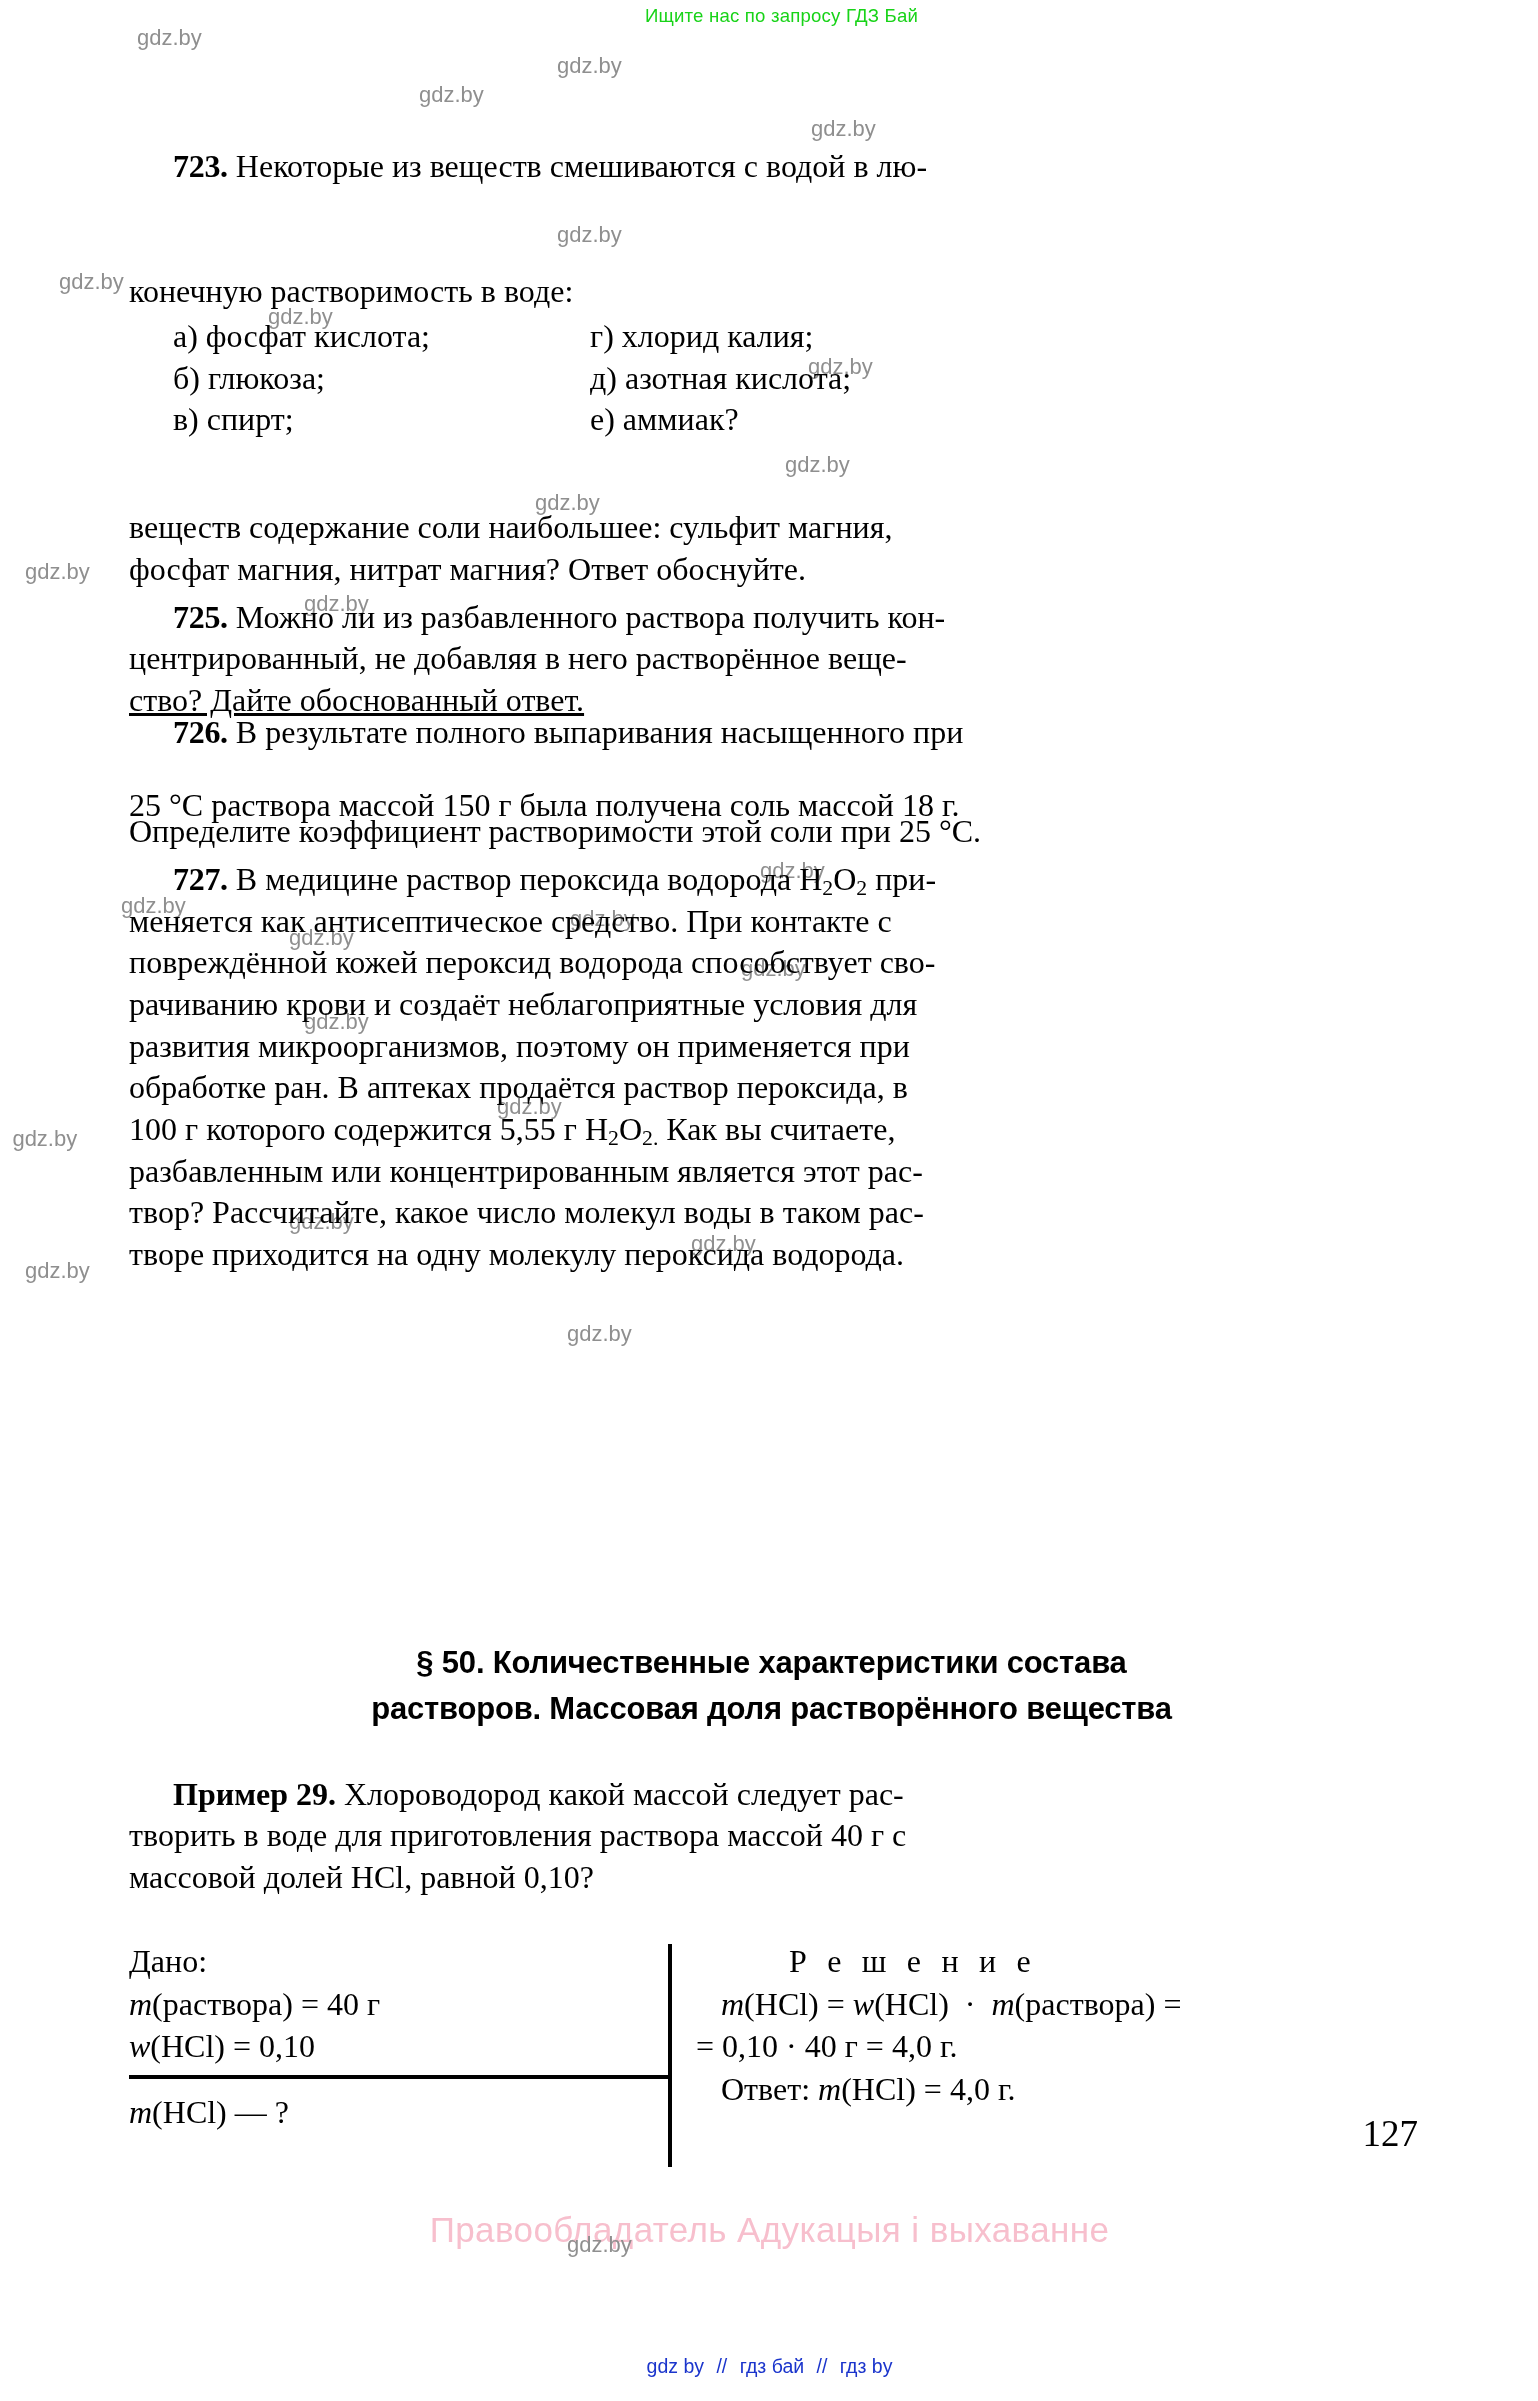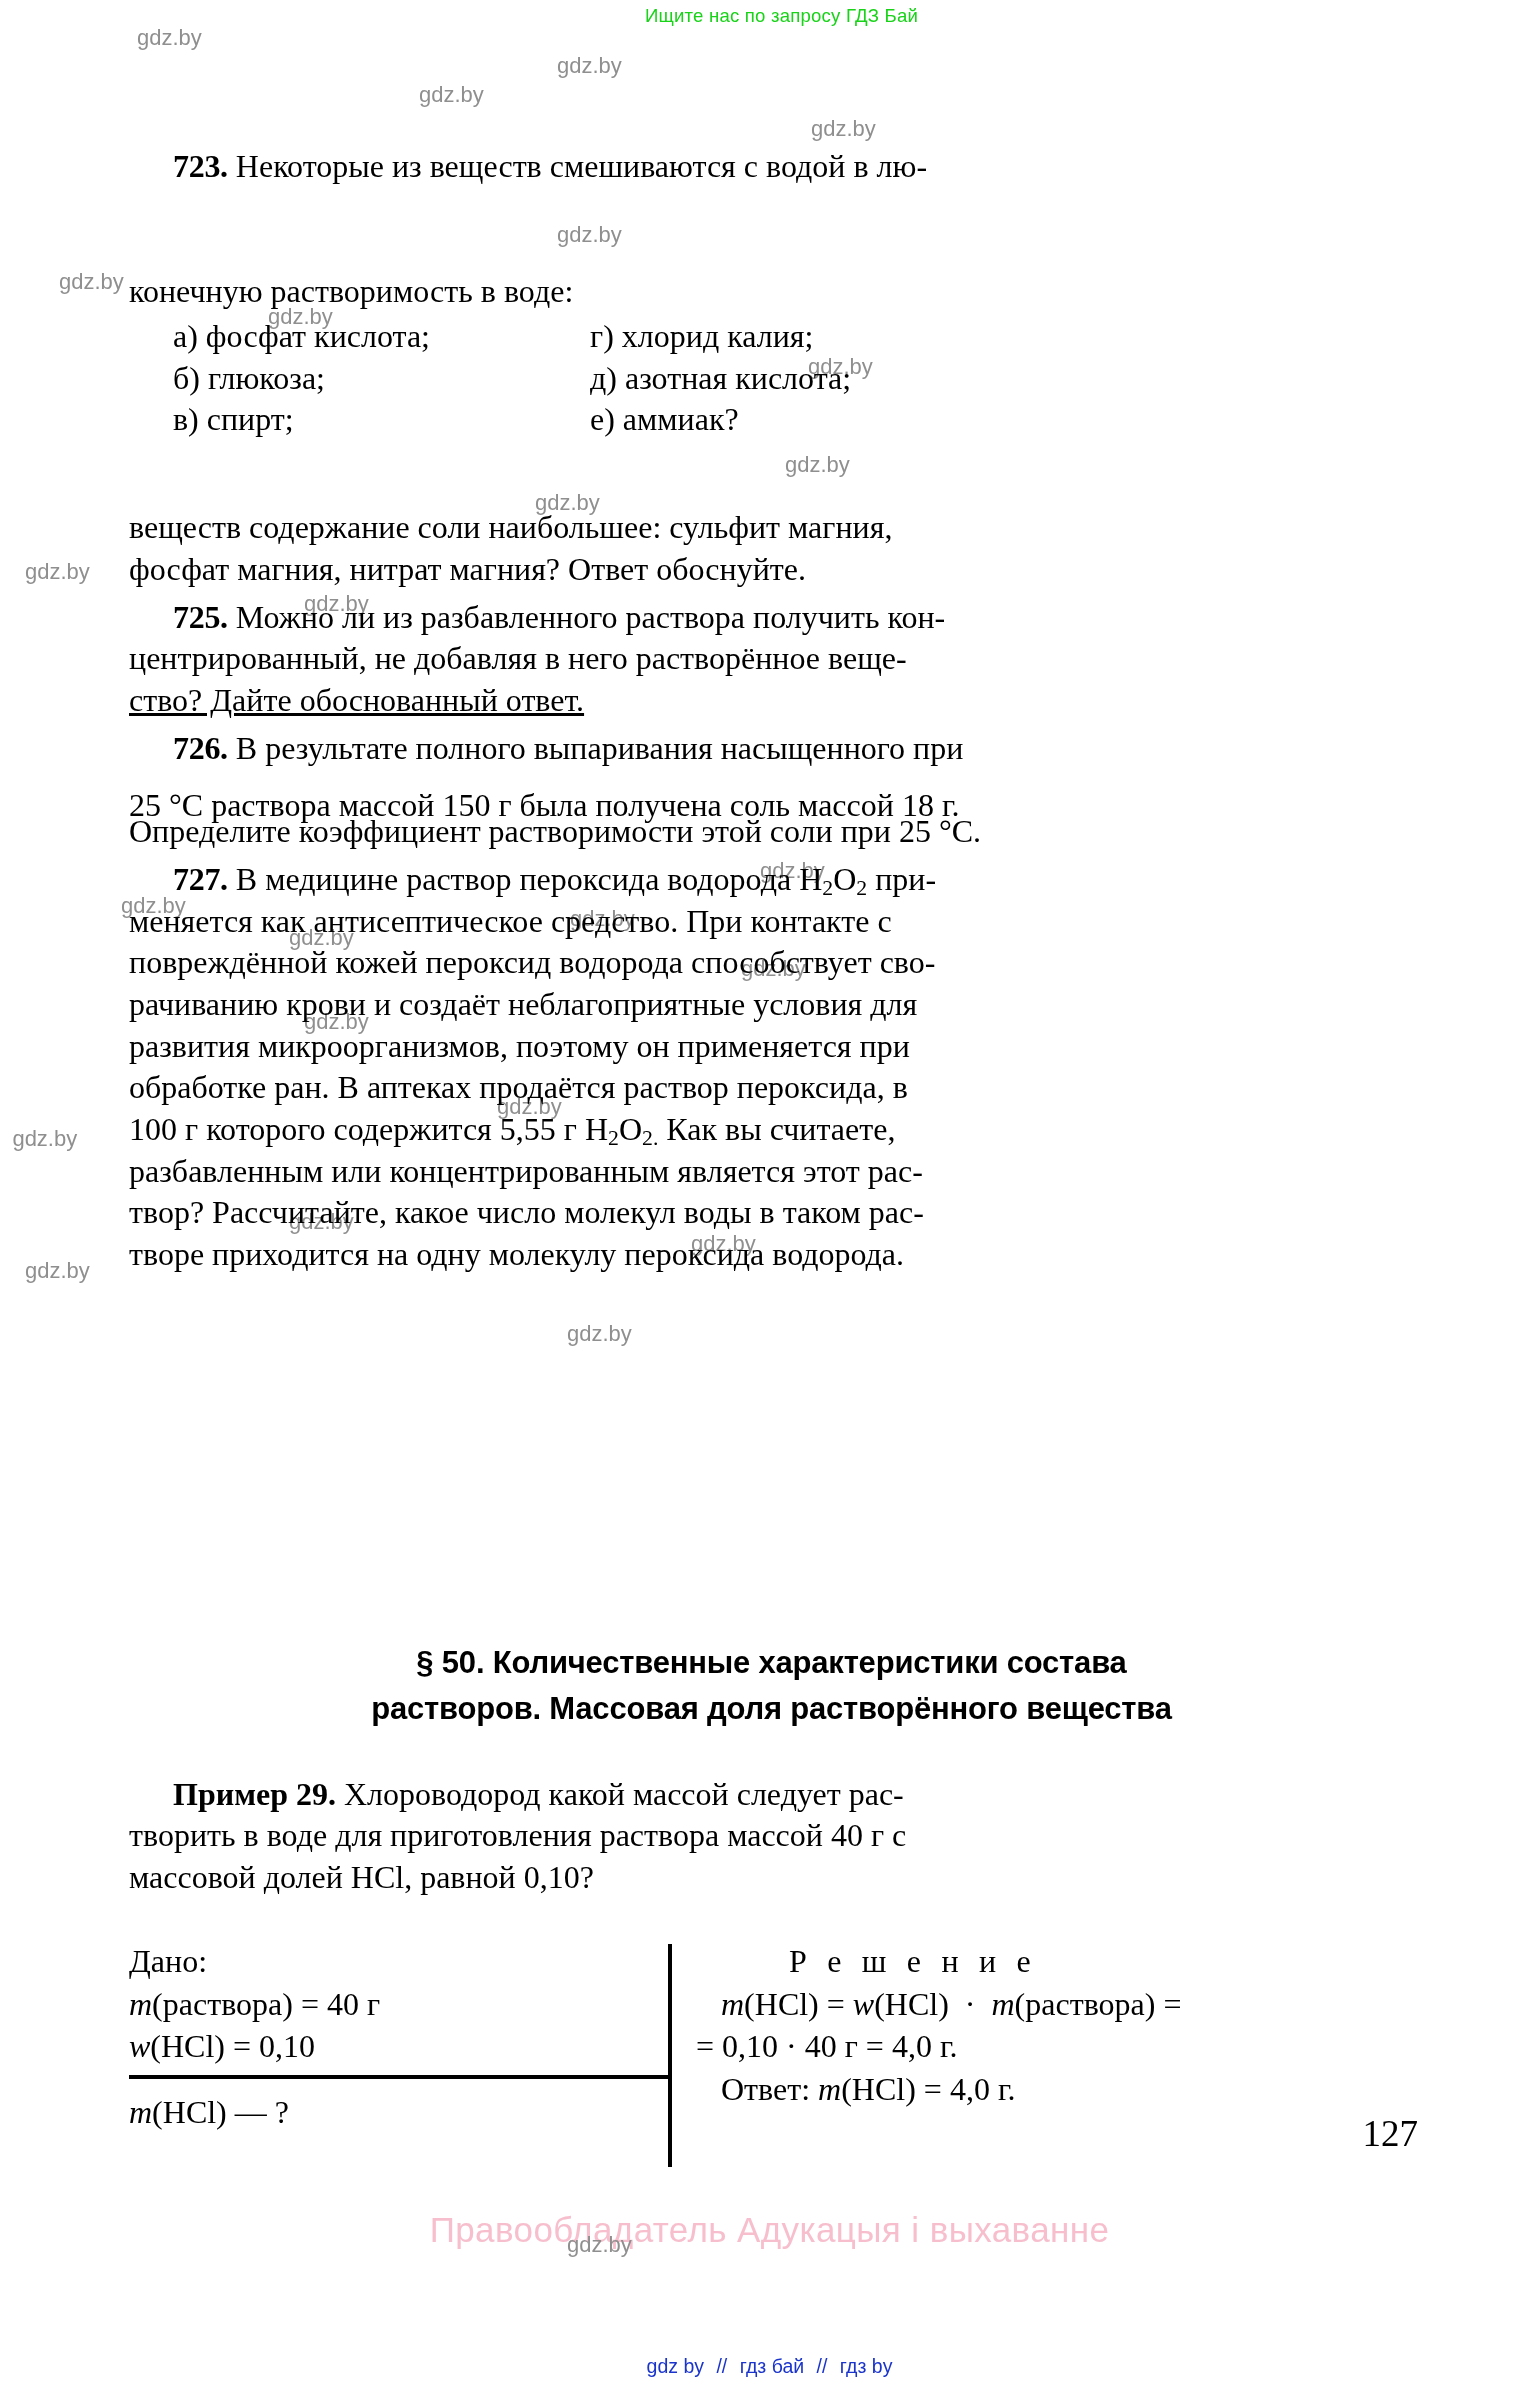--- a/index.html
+++ b/index.html
@@ -163,21 +163,21 @@
     <div class="j">
         <span class="line">центрированный, не добавляя в него растворённое веще-</span>
       </div>
   </div>
   <div class="task" style="top:680px;text-decoration:underline;">
     <div class="j left">
         <span class="line">ство? Дайте обоснованный ответ.</span>
       </div>
   </div>
 
-  <div class="task" style="top:728px;">
+  <div class="task" style="top:712px;">
     <div class="j">
         <span class="line"><span class="ind"></span><b class="num">726.</b>&nbsp;<span>В результате полного выпаривания насыщенного при</span></span>
       </div>
   </div>
   <div class="task" style="top:769px;margin-top:16px;">
     <div class="j">
         <span class="line">25 °С раствора массой 150 г была получена соль массой 18 г.</span>
       </div>
   </div>
   <div class="task" style="top:811px;">

